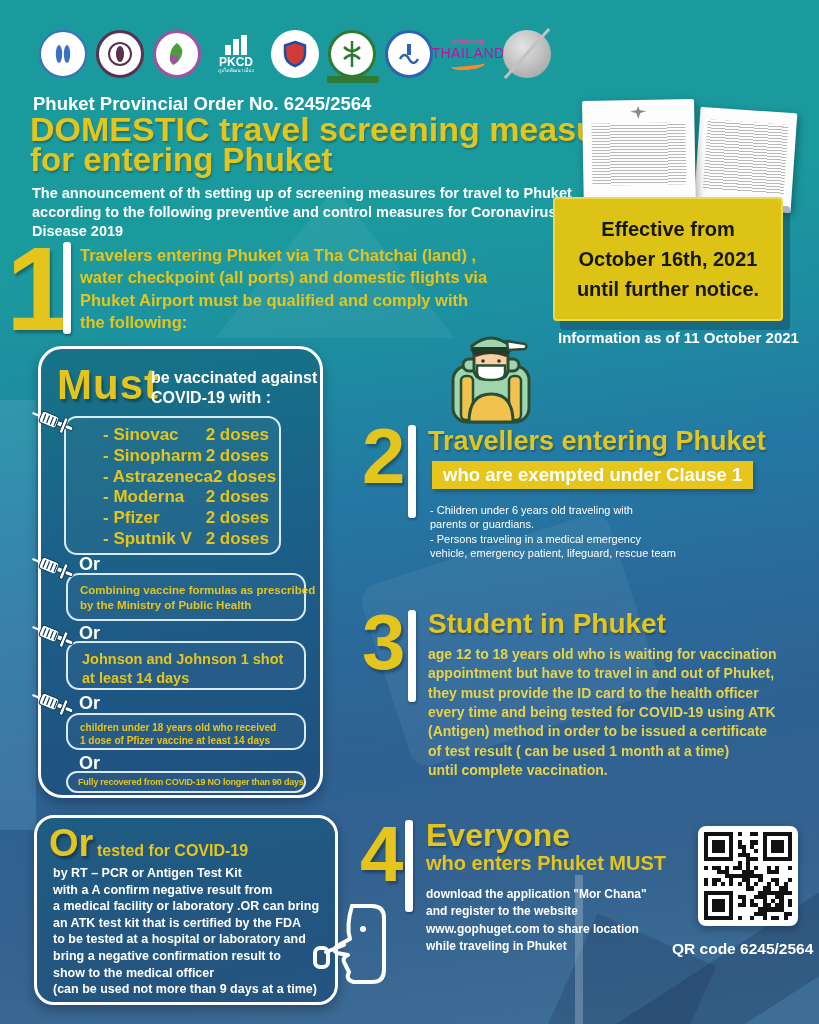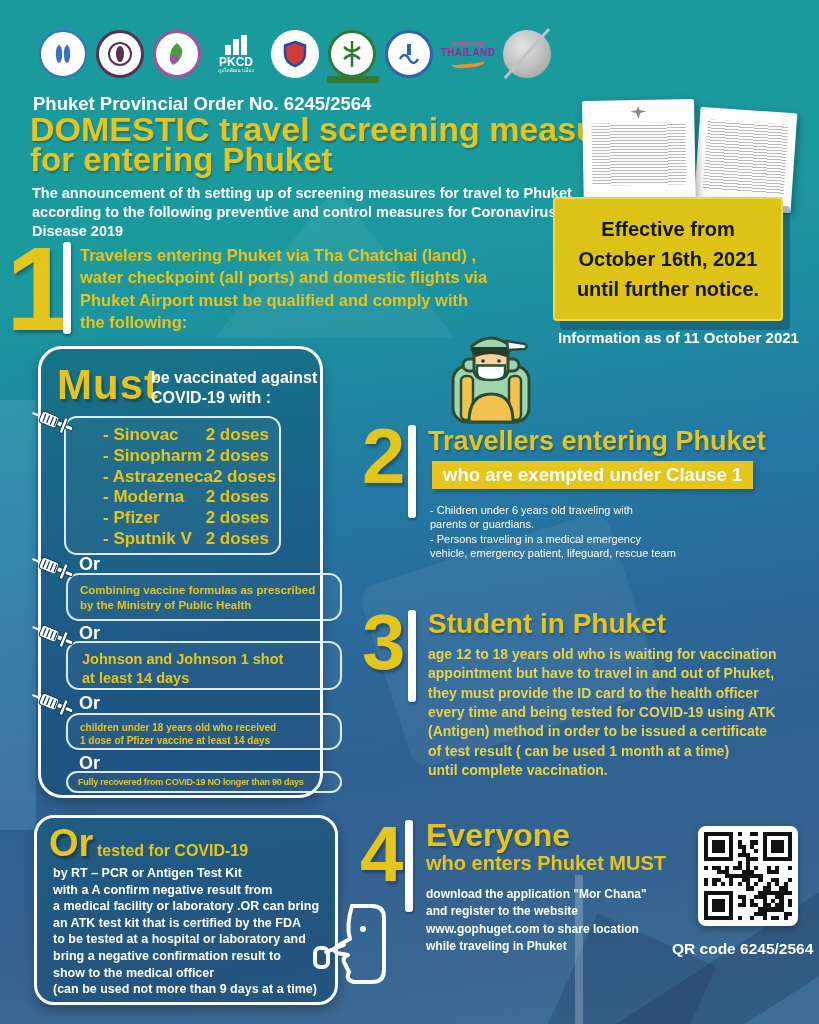--- a/index.html
+++ b/index.html
@@ -40,21 +40,21 @@
   .logo-plain { background:transparent; border-radius:0; width:52px; flex-direction:column; }
   .logo-coin { background:radial-gradient(circle at 40% 35%, #e4e4e4, #9a9a9a); overflow:visible; }
   .coin-arrow { position:absolute; left:-9px; top:22px; width:66px; height:3px;
     background:#c2c2c2; transform:rotate(-48deg); }
   .moph-banner { position:absolute; left:-4px; bottom:-8px; width:52px; height:7px;
     background:#2f7a33; border-radius:2px; }
   .pkcd-label { color:#fff; font-weight:bold; font-size:12px; line-height:1; margin-top:1px; }
   .pkcd-sub { color:#fff; font-size:5px; line-height:1; }
   .amz { display:flex; flex-direction:column; align-items:center; line-height:1; }
   .amz-l1 { color:#e84393; font-size:8px; font-style:italic; font-weight:bold; }
-  .amz-l2 { color:#b5179e; font-size:10px; font-weight:bold; letter-spacing:.5px; }
+  .amz-l2 { color:#b5179e; font-size:14px; font-weight:normal; letter-spacing:.5px; }
   .amz-swoosh { width:34px; height:10px; border-bottom:4px solid #f78c2a;
     border-radius:50%; transform:rotate(-6deg); }
 
   
   .order-no { left:33px; top:93px; color:#fff; font-weight:bold; font-size:18.5px; }
   .title1 { left:30px; top:110px; color:#e4c51d; font-weight:bold; font-size:34px;
     text-shadow:1px 2px 2px rgba(0,0,0,0.25); }
   .title2 { left:30px; top:141px; color:#e4c51d; font-weight:bold; font-size:33px;
     text-shadow:1px 2px 2px rgba(0,0,0,0.25); }
   .subtitle { left:32px; top:184px; color:#fff; font-weight:bold; font-size:14.5px; line-height:1.3; }
@@ -104,21 +104,21 @@
     background:rgba(255,255,255,0.04); }
   .vax-box { left:23px; top:67px; width:217px; height:139px; padding:7px 10px; }
   .vax-row { display:flex; color:#e4c51d; font-weight:bold; font-size:17px; line-height:20.8px;margin-left:27px; }
   .vax-name { width:122px; white-space:nowrap; }
   .vax-doses { white-space:nowrap; }
   .or-label { position:absolute; color:#fff; font-weight:bold; font-size:18px; }
   .or1 { left:38px; top:205px; }
   .or2 { left:38px; top:274px; }
   .or3 { left:38px; top:344px; }
   .or4 { left:38px; top:404px; }
-  .alt-box { left:25px; width:276px; color:#e4c51d; font-weight:bold; }
+  .alt-box { left:25px; width:240px; color:#e4c51d; font-weight:bold; }
   .alt1 { top:224px; height:48px; font-size:11.5px; line-height:1.3; padding:8px 12px; }
   .alt2 { top:292px; height:49px; font-size:14.5px; line-height:1.3; padding:7px 14px; }
   .alt3 { top:364px; height:37px; font-size:10px; line-height:1.3; padding:6px 12px; }
   .alt4 { top:422px; height:22px; font-size:9px; letter-spacing:-0.2px; padding:4px 10px; }
 
   .syringe { position:absolute; transform:rotate(22deg); }
   .syr1 { left:-12px; top:58px; }
   .syr2 { left:-12px; top:204px; }
   .syr3 { left:-12px; top:272px; }
   .syr4 { left:-12px; top:340px; }

